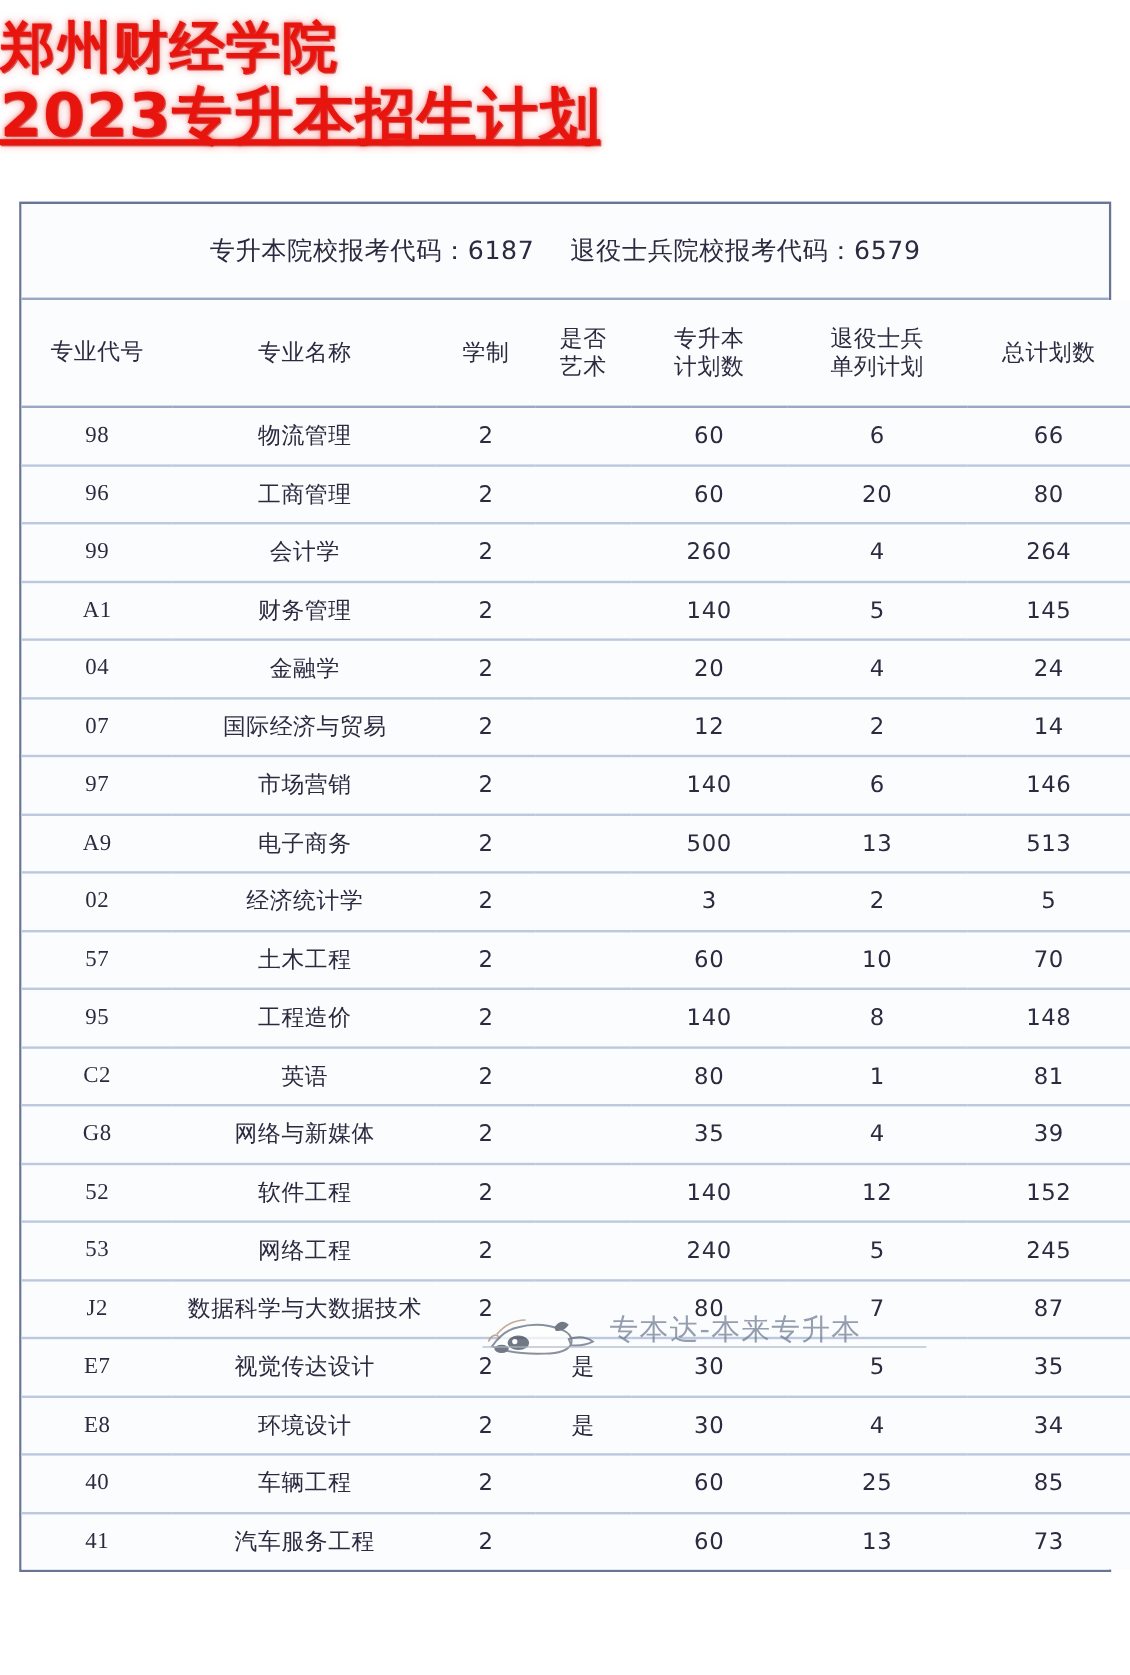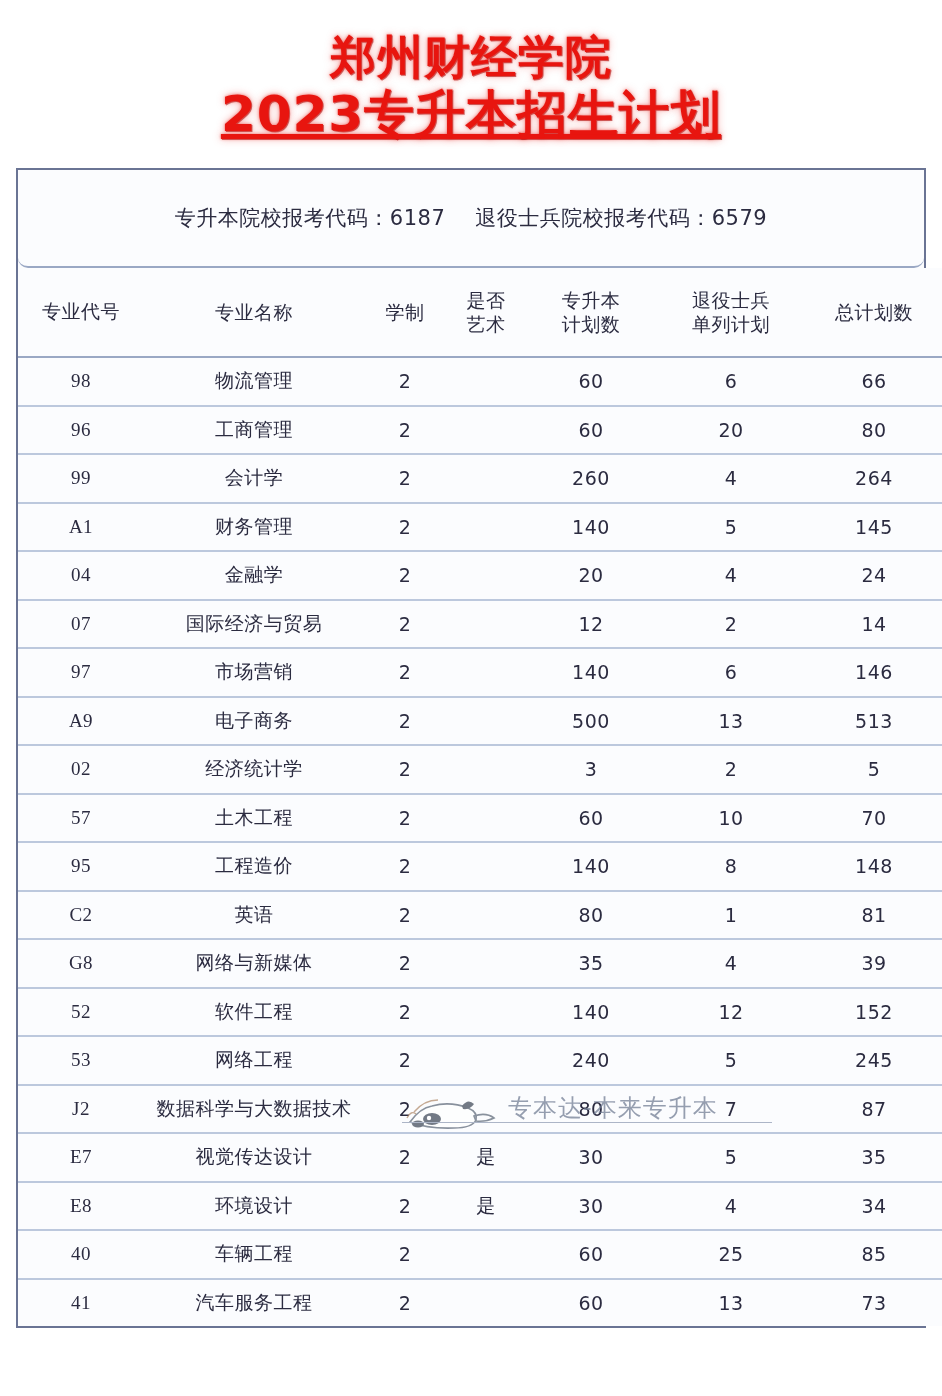--- a/index.html
+++ b/index.html
@@ -12,22 +12,21 @@
     height: 1396px;
     font-family: "DejaVu Sans", "Liberation Sans", sans-serif;
     color: #2a2a3d;
     overflow: hidden;
     position: relative;
   }
 
   
   .title-block {
     width: 942px;
-    padding-top: 32px;
-    text-align: center;
+    padding-top: 14px;
     box-sizing: border-box;
   }
   .title-line {
     color: #e8150f;
     font-weight: 700;
     letter-spacing: 1px;
     line-height: 1.12;
     text-shadow:
       0 0 3px rgba(232,21,15,0.55),
       0 0 8px rgba(232,21,15,0.35),
@@ -47,28 +46,27 @@
     position: absolute;
     left: 16px;
     top: 168px;
     width: 910px;
     border: 2px solid #6a7494;
     background: #fbfcfe;
     box-sizing: border-box;
   }
 
   .code-banner {
-    height: 98px;
+    height: 80px;
     display: flex;
     align-items: center;
     justify-content: center;
     border-bottom: 2px solid #9aa8c4;
     box-sizing: border-box;
     background: #fbfcfe;
-    border-radius: 10px;
   }
   .code-banner-inner {
     font-size: 21px;
     letter-spacing: 0.5px;
     color: #2b2b40;
     white-space: nowrap;
   }
   .code-gap {
     display: inline-block;
     width: 30px;

